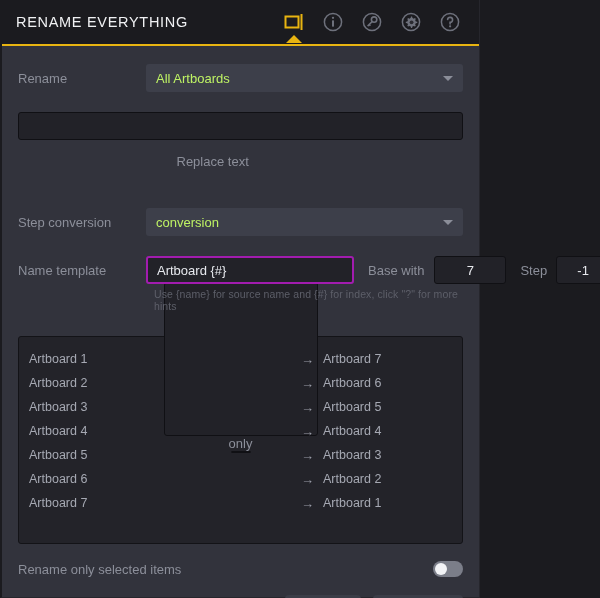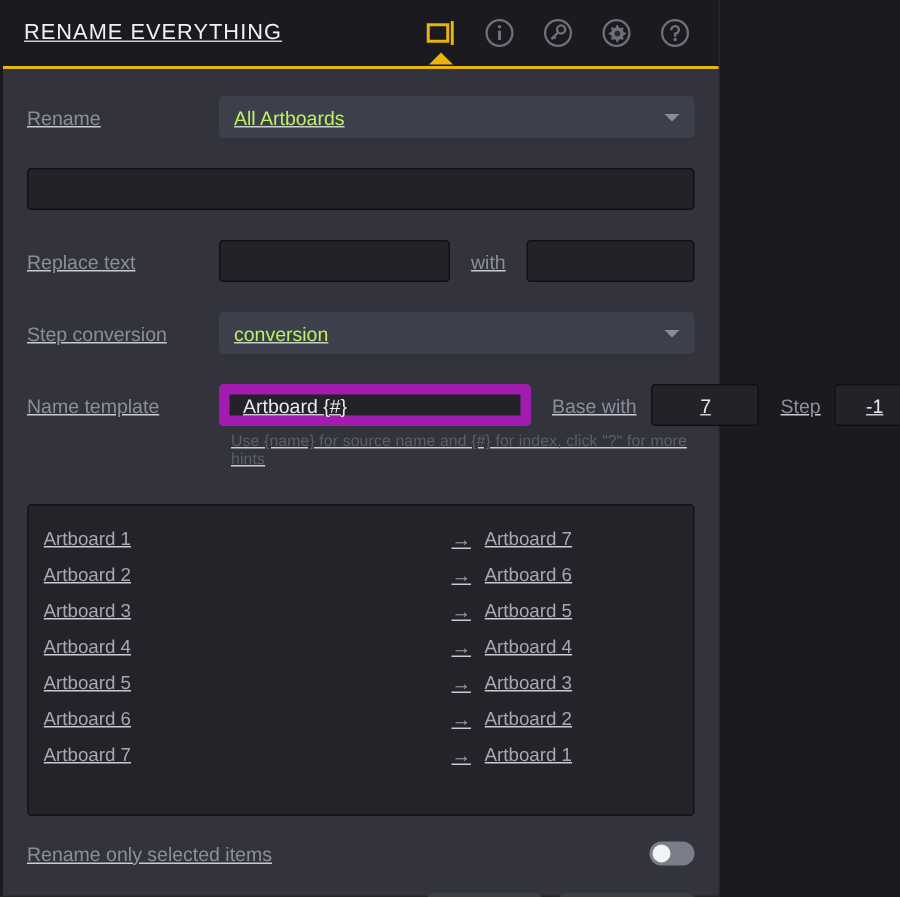--- a/index.html
+++ b/index.html
@@ -19,21 +19,20 @@
   }
 
   .app {
     position: relative;
     width: 480px;
     height: 598px;
     background: #32333c;
     border-left: 2px solid #1b1b1f;
     border-right: 1px solid #26262c;
     border-bottom: 1px solid #26262c;
-    text-decoration: underline;
   }
 
   
   .titlebar {
     position: relative;
     height: 46px;
     background: #1b1b1f;
     display: flex;
     align-items: center;
     padding: 0 10px 0 14px;
@@ -86,21 +85,21 @@
   }
 
   .row {
     display: flex;
     align-items: center;
     height: 40px;
   }
 
   .row.r-rename   { margin-top: 12px; }
   .row.r-filter   { margin-top: 8px; }
-  .row.r-replace  { margin-top: 8px; }
+  .row.r-replace  { margin-top: 8px; flex-direction: column; }
   .row.r-case     { margin-top: 8px; }
   .row.r-template { margin-top: 8px; }
 
   .lbl {
     color: #8c8f9a;
     font-size: 13px;
     width: 128px;
     flex: 0 0 128px;
     white-space: nowrap;
   }
@@ -134,21 +133,21 @@
     border-radius: 3px;
     display: flex;
     align-items: center;
     padding: 0 9px;
     color: #e7e9ee;
     font-size: 13px;
     flex: 1;
   }
 
   .textfield.focused {
-    border: 7px solid #a21caf;
+    border: 2px solid #a21caf;
   }
 
   .textfield.small {
     flex: 0 0 72px;
     width: 72px;
     justify-content: center;
     padding: 0;
   }
 
   .inline-lbl {
@@ -337,21 +336,21 @@
       <div class="textfield">
         <span></span>
       </div>
     </div>
 
     <div class="row r-replace">
       <div class="lbl">Replace text</div>
       <div class="textfield" style="flex:0 0 154px;width:154px;">
         <span></span>
       </div>
-      <div class="inline-lbl with">with</div>
+      <div class="inline-lbl with">only</div>
       <div class="textfield">
         <span></span>
       </div>
     </div>
 
     <div class="row r-case">
       <div class="lbl">Step conversion</div>
       <div class="select">
         <span>conversion</span>
         <span class="caret"></span>

